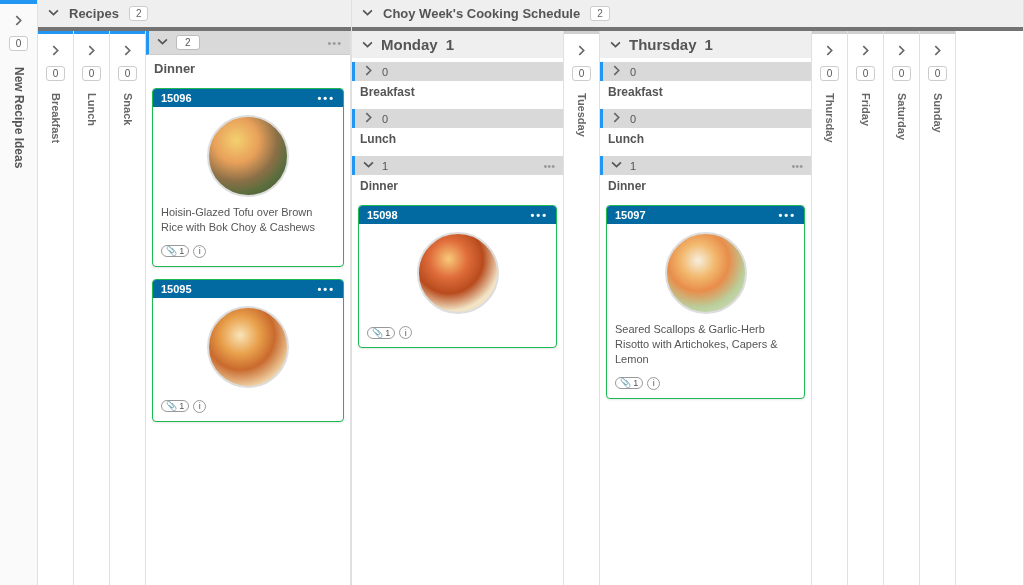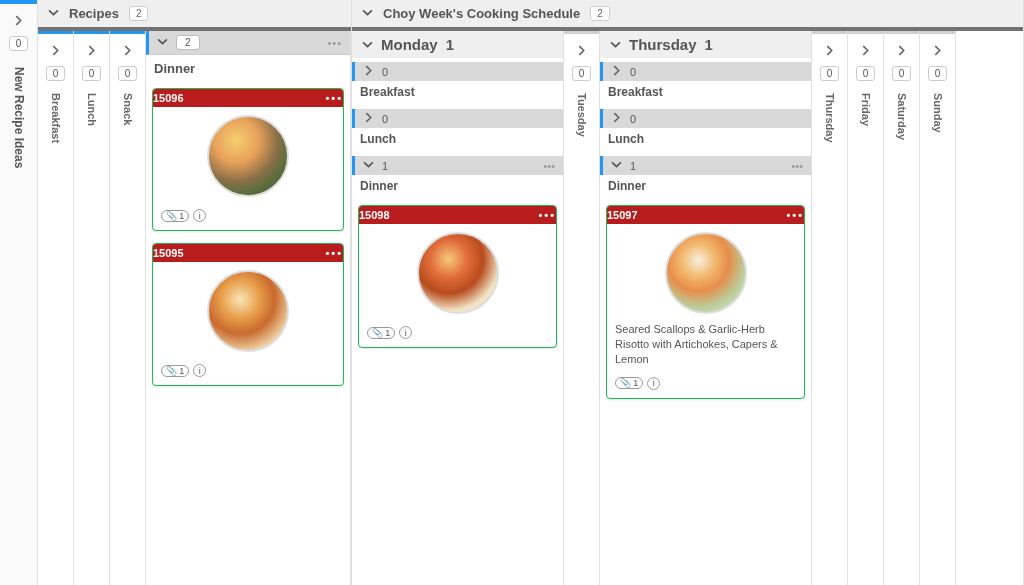--- a/index.html
+++ b/index.html
@@ -85,25 +85,25 @@
 .lane-title { font-size: 13px; font-weight: 600; color: #555; padding: 6px 8px; }
 .card {
   margin: 6px;
   border: 1px solid #1db954;
   border-radius: 4px;
   overflow: hidden;
   background: #fff;
   box-shadow: 0 1px 2px rgba(0,0,0,0.1);
 }
 .card-head {
-  background: #b91c1c;
+  background: #0369a1;
   color: #fff;
   font-size: 11px;
   font-weight: 600;
-  padding: 3px 0;
+  padding: 3px 8px;
   display: flex;
   align-items: center;
 }
 .card-head .dots { margin-left: auto; color: #fff; cursor: pointer; letter-spacing: 2px; font-size: 11px; }
 .card-img { padding: 8px; display: flex; justify-content: center; }
 .dish {
   width: 82px; height: 82px; border-radius: 50%;
   background: radial-gradient(circle at 35% 30%, #f4d06f 0%, #e8a05a 30%, #8b6f47 55%, #5a6e3d 72%, #3d4a2e 100%);
   border: 2px solid #ddd;
 }
@@ -210,20 +210,21 @@
       <div class="lane-title">Dinner</div>
 
       <div class="card">
         <div class="card-head">
           <span>15096</span>
           <span class="dots">•••</span>
         </div>
         <div class="card-img">
             <div class="dish"></div>
           </div>
+        <div class="card-desc">Hoisin-Glazed Tofu over Brown Rice with Bok Choy &amp; Cashews</div>
         <div class="card-foot">
           <span class="pill-icon">📎<span>1</span></span>
           <span class="info-icon">i</span>
         </div>
       </div>
 
       <div class="card">
         <div class="card-head">
           <span>15095</span>
           <span class="dots">•••</span>

